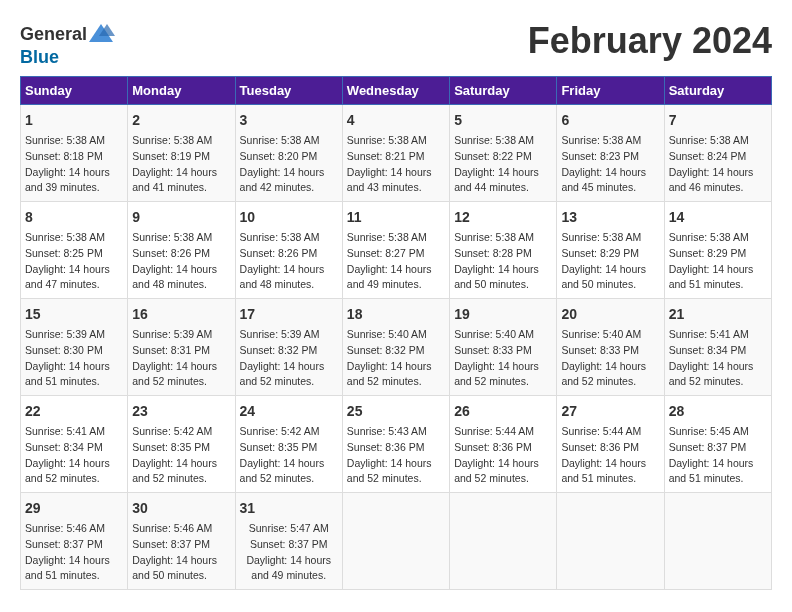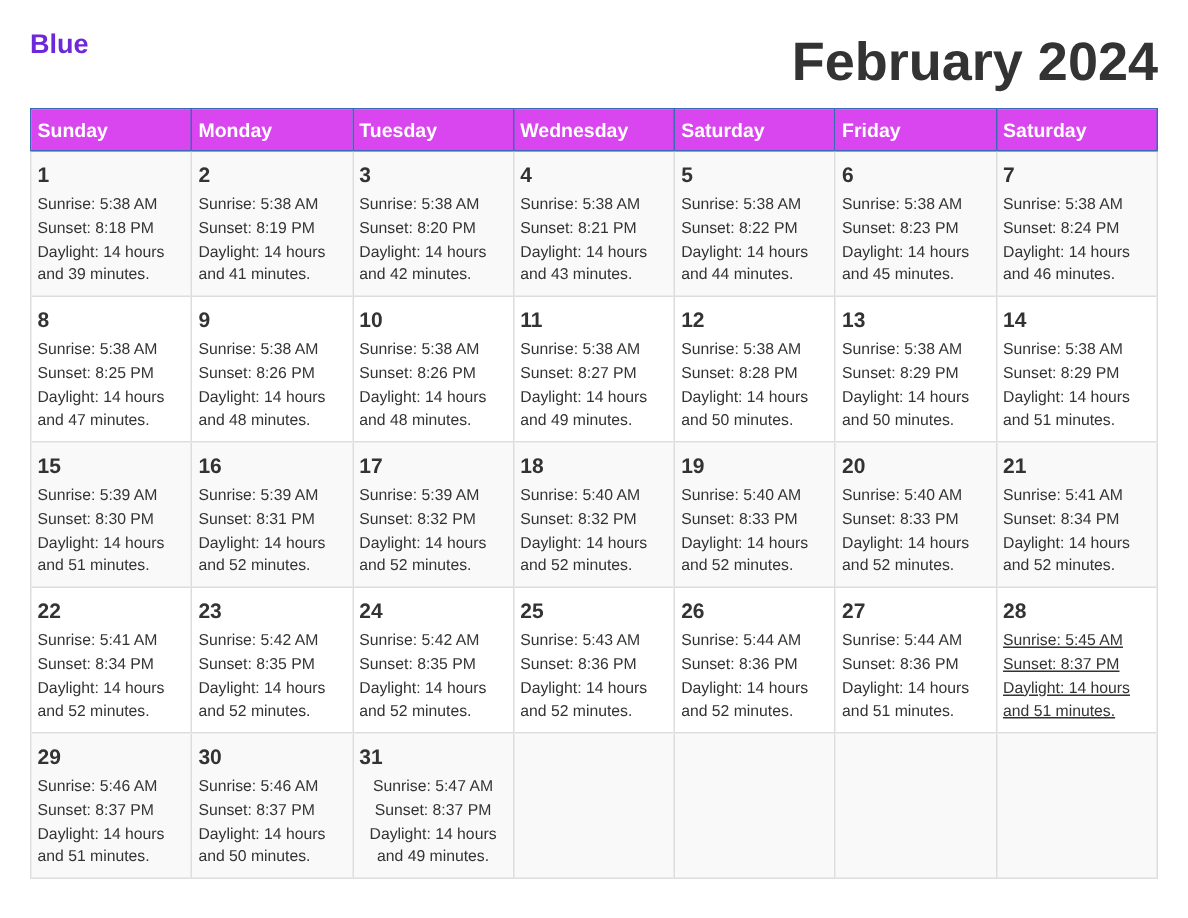--- a/index.html
+++ b/index.html
@@ -23,21 +23,21 @@
     }
     .logo-text-general {
       font-size: 18px;
       font-weight: bold;
       color: #333;
       line-height: 1;
     }
     .logo-text-blue {
       font-size: 18px;
       font-weight: bold;
-      color: #6d28d9;
+      color: #0369a1;
       line-height: 1;
     }
     .logo-icon {
       width: 28px;
       height: 28px;
     }
     .title-area {
       text-align: right;
     }
     .month-title {
@@ -48,21 +48,21 @@
     .location-title {
       font-size: 16px;
       color: #555;
     }
     table {
       width: 100%;
       border-collapse: collapse;
       font-size: 11px;
     }
     thead th {
-      background-color: #d946ef;
+      background-color: #4c1d95;
       color: #fff;
       padding: 6px 4px;
       text-align: left;
       font-size: 13px;
       font-weight: bold;
       border: 1px solid #3a6ab5;
     }
     tbody tr {
       border-bottom: 1px solid #ddd;
     }
@@ -89,20 +89,27 @@
       font-size: 10.5px;
       color: #333;
     }
   </style>
 </head>
 <body>
 
 <div class="header-area">
   <div class="logo">
     <div style="display:flex;flex-direction:column;align-items:flex-start;">
+      <div style="display:flex;align-items:center;">
+        <span class="logo-text-general">General</span>
+        <svg class="logo-icon" viewBox="0 0 28 28">
+          <polygon points="14,4 26,22 2,22" fill="#4a90d9"></polygon>
+          <polygon points="20,4 28,16 12,16" fill="#2a6ab0" opacity="0.7"></polygon>
+        </svg>
+      </div>
       <span class="logo-text-blue">Blue</span>
     </div>
   </div>
   <div class="title-area">
     <div class="month-title">February 2024</div>
   </div>
 </div>
 
 <table>
   <thead>
@@ -308,21 +315,21 @@
         </td>
         <td>
           <span class="day-number">27</span>
           <div class="day-info" style="white-space: pre-line;">Sunrise: 5:44 AM
 Sunset: 8:36 PM
 Daylight: 14 hours
 and 51 minutes.</div>
         </td>
         <td>
           <span class="day-number">28</span>
-          <div class="day-info" style="white-space: pre-line; text-decoration: underline;">Sunrise: 5:45 AM
+          <div class="day-info" style="white-space: pre-line;">Sunrise: 5:45 AM
 Sunset: 8:37 PM
 Daylight: 14 hours
 and 51 minutes.</div>
         </td>
       </tr>
       <tr>
         <td>
           <span class="day-number">29</span>
           <div class="day-info" style="white-space: pre-line;">Sunrise: 5:46 AM
 Sunset: 8:37 PM

